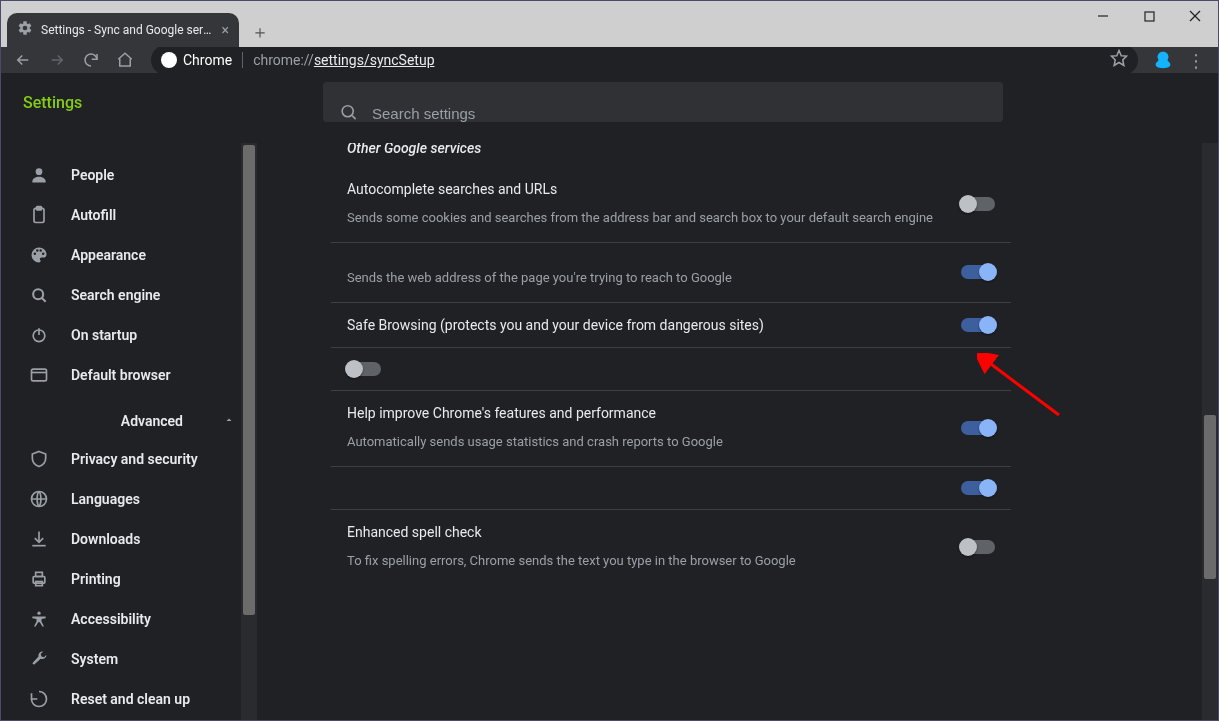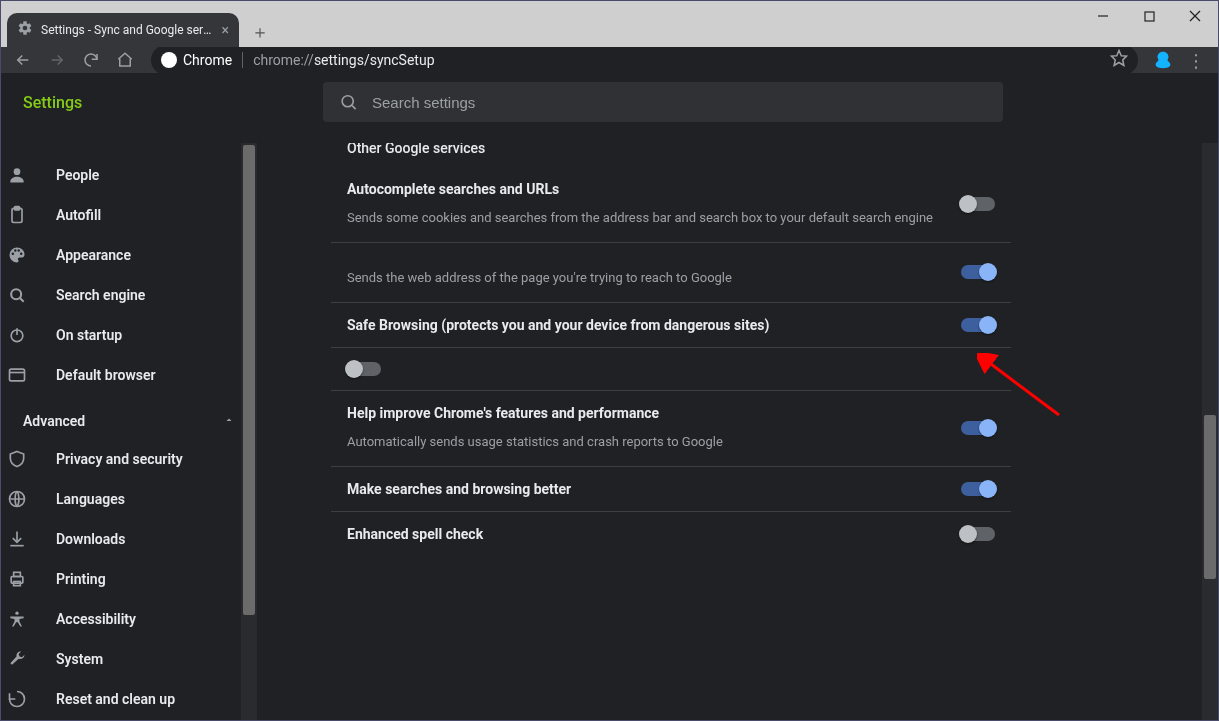--- a/index.html
+++ b/index.html
@@ -62,37 +62,37 @@
     margin: 0 6px;
   }
   .omnibox .site-chip {
     display:flex; align-items:center; gap:6px; color:#fff; font-size:14px;
     padding-right:10px; border-right:1px solid #5f6368;
   }
   .omnibox .site-chip .chrome-icon {
     width:16px;height:16px;border-radius:50%;background:#fff;display:inline-block;
   }
   .omnibox .url { font-size:14px; color:#9aa0a6; }
-  .omnibox .url .urlpath { color:#e8eaed; }
+  .omnibox .url .urlpath { color:#e8eaed;text-decoration:underline; }
   .omnibox .star { margin-left:auto; color:#9aa0a6; }
   .ext-icon {
     width:26px; height:26px; border-radius:50%; display:flex; align-items:center; justify-content:center;
   }
   .menu-dots { color:#9aa0a6; width:28px; text-align:center; font-size:18px; letter-spacing:0; }
 
   
   .app-header {
     height: 58px; background:#202124; display:flex; align-items:center;
     padding: 0 22px; border-bottom: none;
   }
   .app-title { color:#84cc16; font-size:16px; font-weight:500; width: 300px; }
   .search-wrap { flex:1; display:flex; justify-content:flex-start; }
   .search-box {
     width: 680px; height:40px; background:#303134; border-radius:4px;
-    display:flex; align-items:center; padding:0 16px; gap:14px;
+    display:flex; align-items:flex-end; padding:0 16px; gap:14px;
   }
   .search-box svg { width:20px; height:20px; color:#9aa0a6; }
   .search-box input {
     background:transparent; border:none; outline:none; color:#e8eaed;
     font-size:15px; width:100%;
   }
   .search-box input::placeholder { color:#9aa0a6; }
 
   
   .app-body {
@@ -104,50 +104,50 @@
   .sidebar {
     width: 256px; background:#202124; position:relative;
     padding: 12px 0 0 0;
   }
   .sb-scrollbar {
     position:absolute; right:0; top:0; bottom:0; width:16px; background:#2a2b2e;
   }
   .sb-thumb { position:absolute; left:2px; right:2px; top:2px; height:470px; background:#6b6b6b; border-radius:2px; }
 
   .sb-item {
-    display:flex; align-items:center; gap:29px; height:40px;
-    padding: 0 6px; color:#e8eaed; font-size:14px;
+    display:flex; align-items:center; gap:22px; height:40px;
+    padding: 0 28px; color:#e8eaed; font-size:14px;
   }
   .sb-item .sb-icon { width:20px; display:flex; align-items:center; justify-content:center; color:#9aa0a6; }
   .sb-item .sb-icon svg { width:20px; height:20px; }
   .sb-item .sb-label { font-weight:600; }
 
   .sb-header {
-    display:flex; align-items:center; justify-content:space-between;
-    padding: 18px 22px 10px 22px; color:#e8eaed; font-size:14px; font-weight:600;
+    display:flex; align-items:center; justify-content:flex-end;
+    padding: 18px 22px 10px 22px; color:#e8eaed; font-size:14px; font-weight:600;gap:40px;
   }
 
   
   .main {
     flex:1; position:relative; overflow:hidden;
   }
   .main-inner {
     width: 680px; margin: 0 0 0 74px; padding-top: 0;
   }
   .section-title {
     color:#e8eaed; font-size:14px; font-weight:500; padding: 0 16px 8px 16px;
-    position:relative; top:-3px;
+    position:relative; top:-3px;font-style:italic;
   }
   .row {
     display:flex; align-items:center; gap:20px;
     padding: 14px 16px; border-bottom:1px solid #3c4043;
   }
   .row:last-child { border-bottom:none; }
   .row-text { flex:1; }
-  .row-title { color:#e8eaed; font-size:14px;font-weight:bold; }
+  .row-title { color:#e8eaed; font-size:14px; }
   .row-sub { color:#9aa0a6; font-size:13px; margin-top:12px; line-height:1.45; }
 
   
   .toggle {
     width:34px; height:14px; border-radius:8px; position:relative; flex:0 0 auto;
   }
   .toggle .knob {
     position:absolute; width:18px; height:18px; border-radius:50%;
     top:-2px; box-shadow:0 1px 2px rgba(0,0,0,.5);
   }
@@ -452,29 +452,29 @@
             <div class="row-text">
               <div class="row-title">Help improve Chrome's features and performance</div>
               <div class="row-sub">Automatically sends usage statistics and crash reports to Google</div>
             </div>
             <div class="toggle on">
               <div class="knob"></div>
             </div>
           </div>
           <div class="row">
             <div class="row-text">
-              <div class="row-title">Make searches and browsing better</div>
             </div>
             <div class="toggle on">
               <div class="knob"></div>
             </div>
           </div>
           <div class="row">
             <div class="row-text">
               <div class="row-title">Enhanced spell check</div>
+              <div class="row-sub">To fix spelling errors, Chrome sends the text you type in the browser to Google</div>
             </div>
             <div class="toggle off">
               <div class="knob"></div>
             </div>
           </div>
         </div>
 
     </div>
 
     <div class="page-scrollbar">

